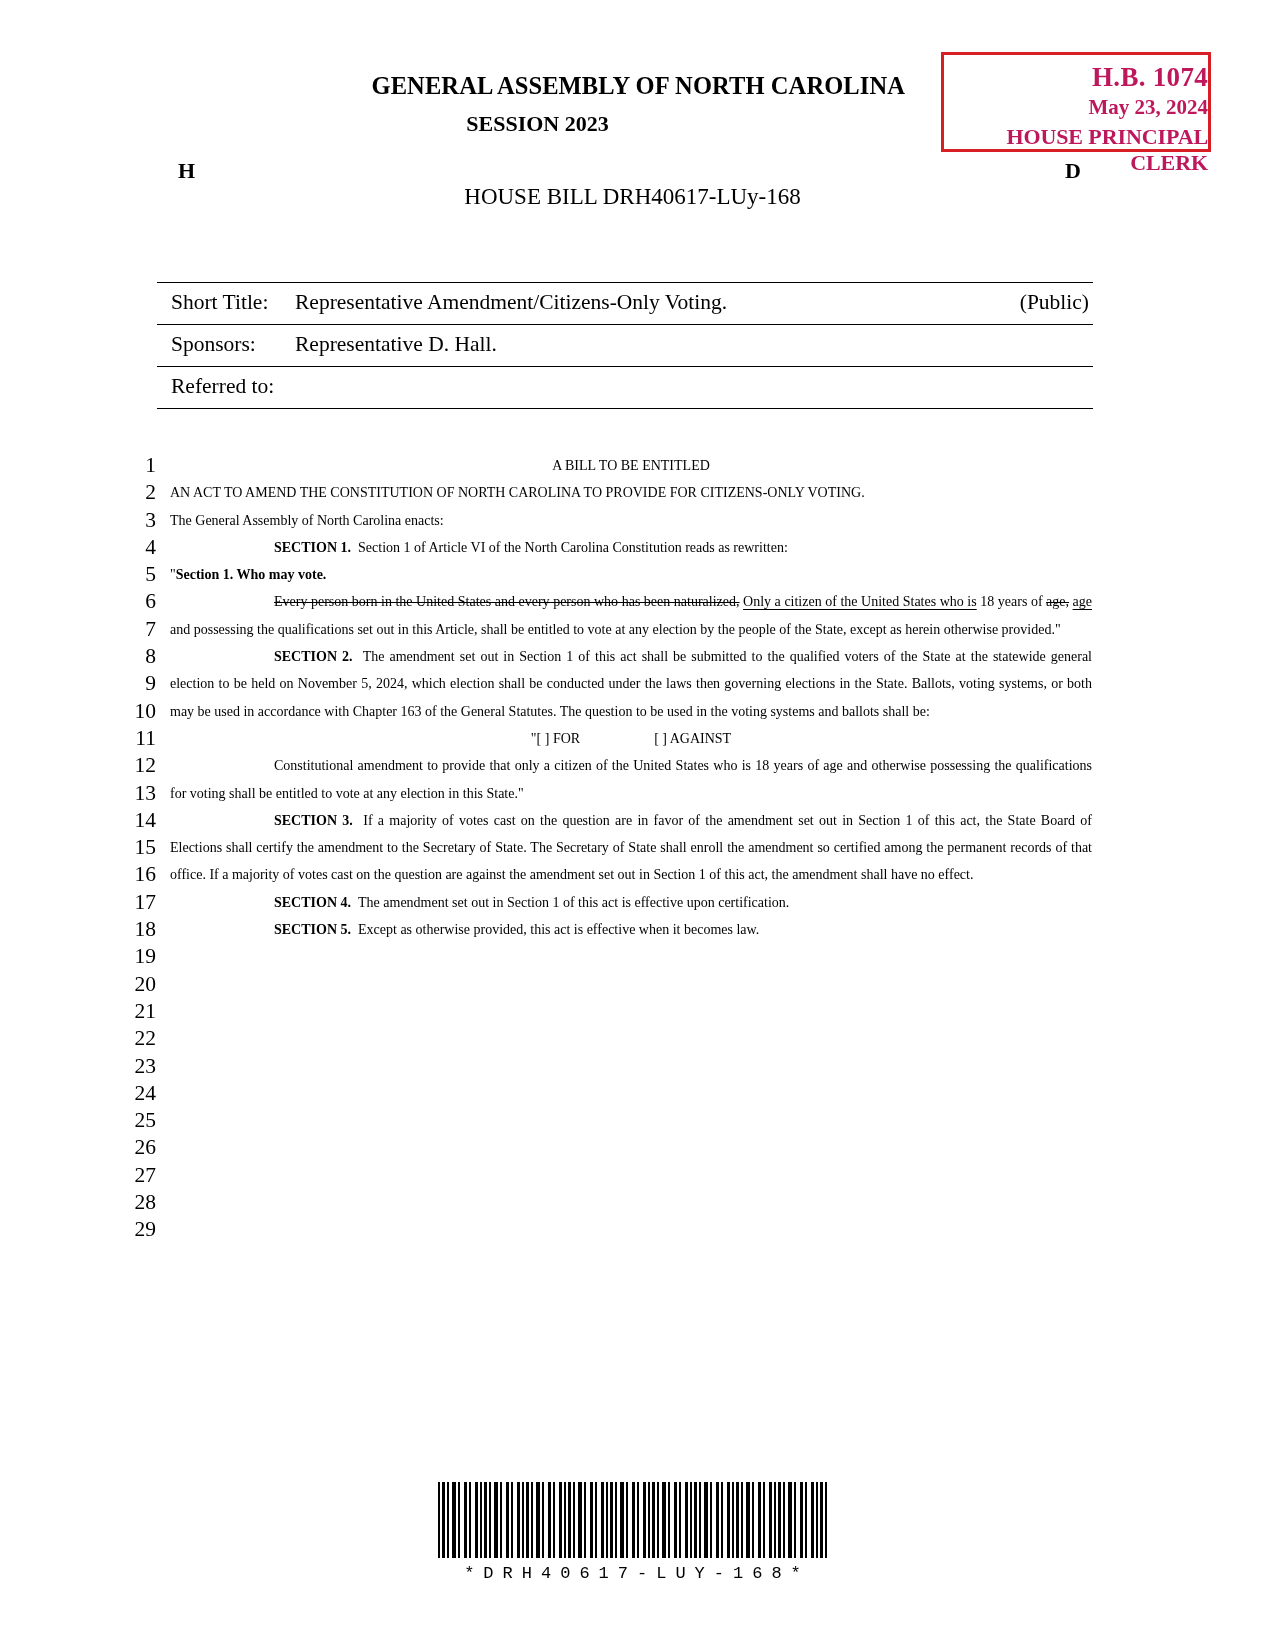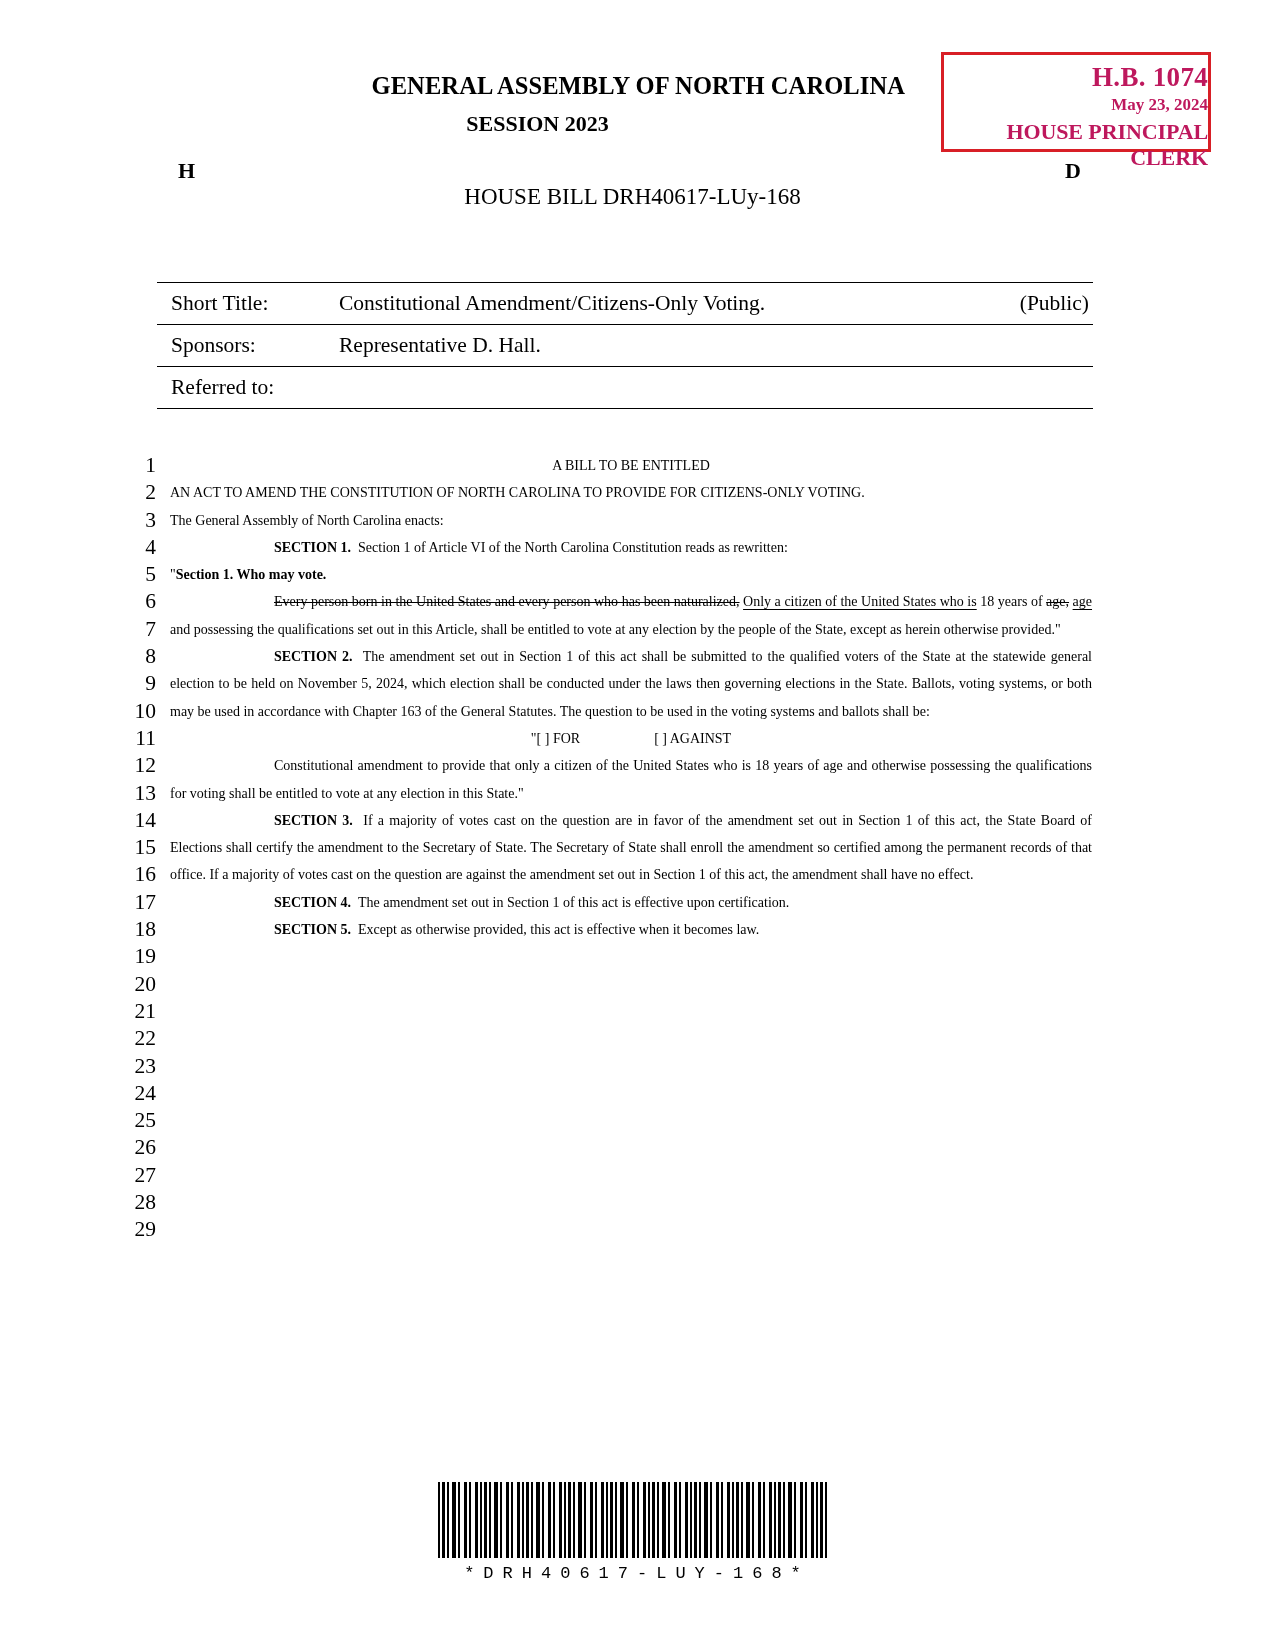--- a/index.html
+++ b/index.html
@@ -58,21 +58,21 @@
     text-align: right;
     font-weight: bold;
     padding-top: 8px;
   }
   .stamp-bill {
     font-size: 27px;
     line-height: 1.05;
     letter-spacing: 0.3px;
   }
   .stamp-date {
-    font-size: 17px;
+    font-size: 21px;
     line-height: 1.25;
     margin-top: 3px;
   }
   .stamp-clerk {
     font-size: 22px;
     line-height: 1.2;
     margin-top: 3px;
     letter-spacing: -0.1px;
   }
 
@@ -108,25 +108,24 @@
 
   
   .info-table {
     position: absolute;
     left: 157px;
     top: 282px;
     width: 936px;
   }
   .info-row {
     display: flex;
-    align-items: center;
+    align-items: flex-start;
     border-bottom: 1.6px solid #000;
     padding: 7px 0 8px 0;
     min-height: 26px;
-    gap: 44px;
   }
   .info-row.first {
     border-top: 1.6px solid #000;
   }
   .info-label {
     width: 138px;
     flex: 0 0 138px;
     font-size: 21.5px;
     padding-left: 14px;
     box-sizing: border-box;
@@ -251,21 +250,21 @@
   </div>
 
   <div class="chamber-h">H</div>
   <div class="chamber-d">D</div>
 
   <div class="bill-number">HOUSE BILL DRH40617-LUy-168</div>
 
   <div class="info-table">
     <div class="info-row first">
       <div class="info-label">Short Title:</div>
-      <div class="info-value">Constitutional Amendment/Citizens-Only Voting.</div>
+      <div class="info-value">Representative Amendment/Citizens-Only Voting.</div>
       <div class="info-suffix">(Public)</div>
     </div>
     <div class="info-row">
       <div class="info-label">Sponsors:</div>
       <div class="info-value">Representative D. Hall.</div>
     </div>
     <div class="info-row">
       <div class="info-label">Referred to:</div>
       <div class="info-value"></div>
     </div>

